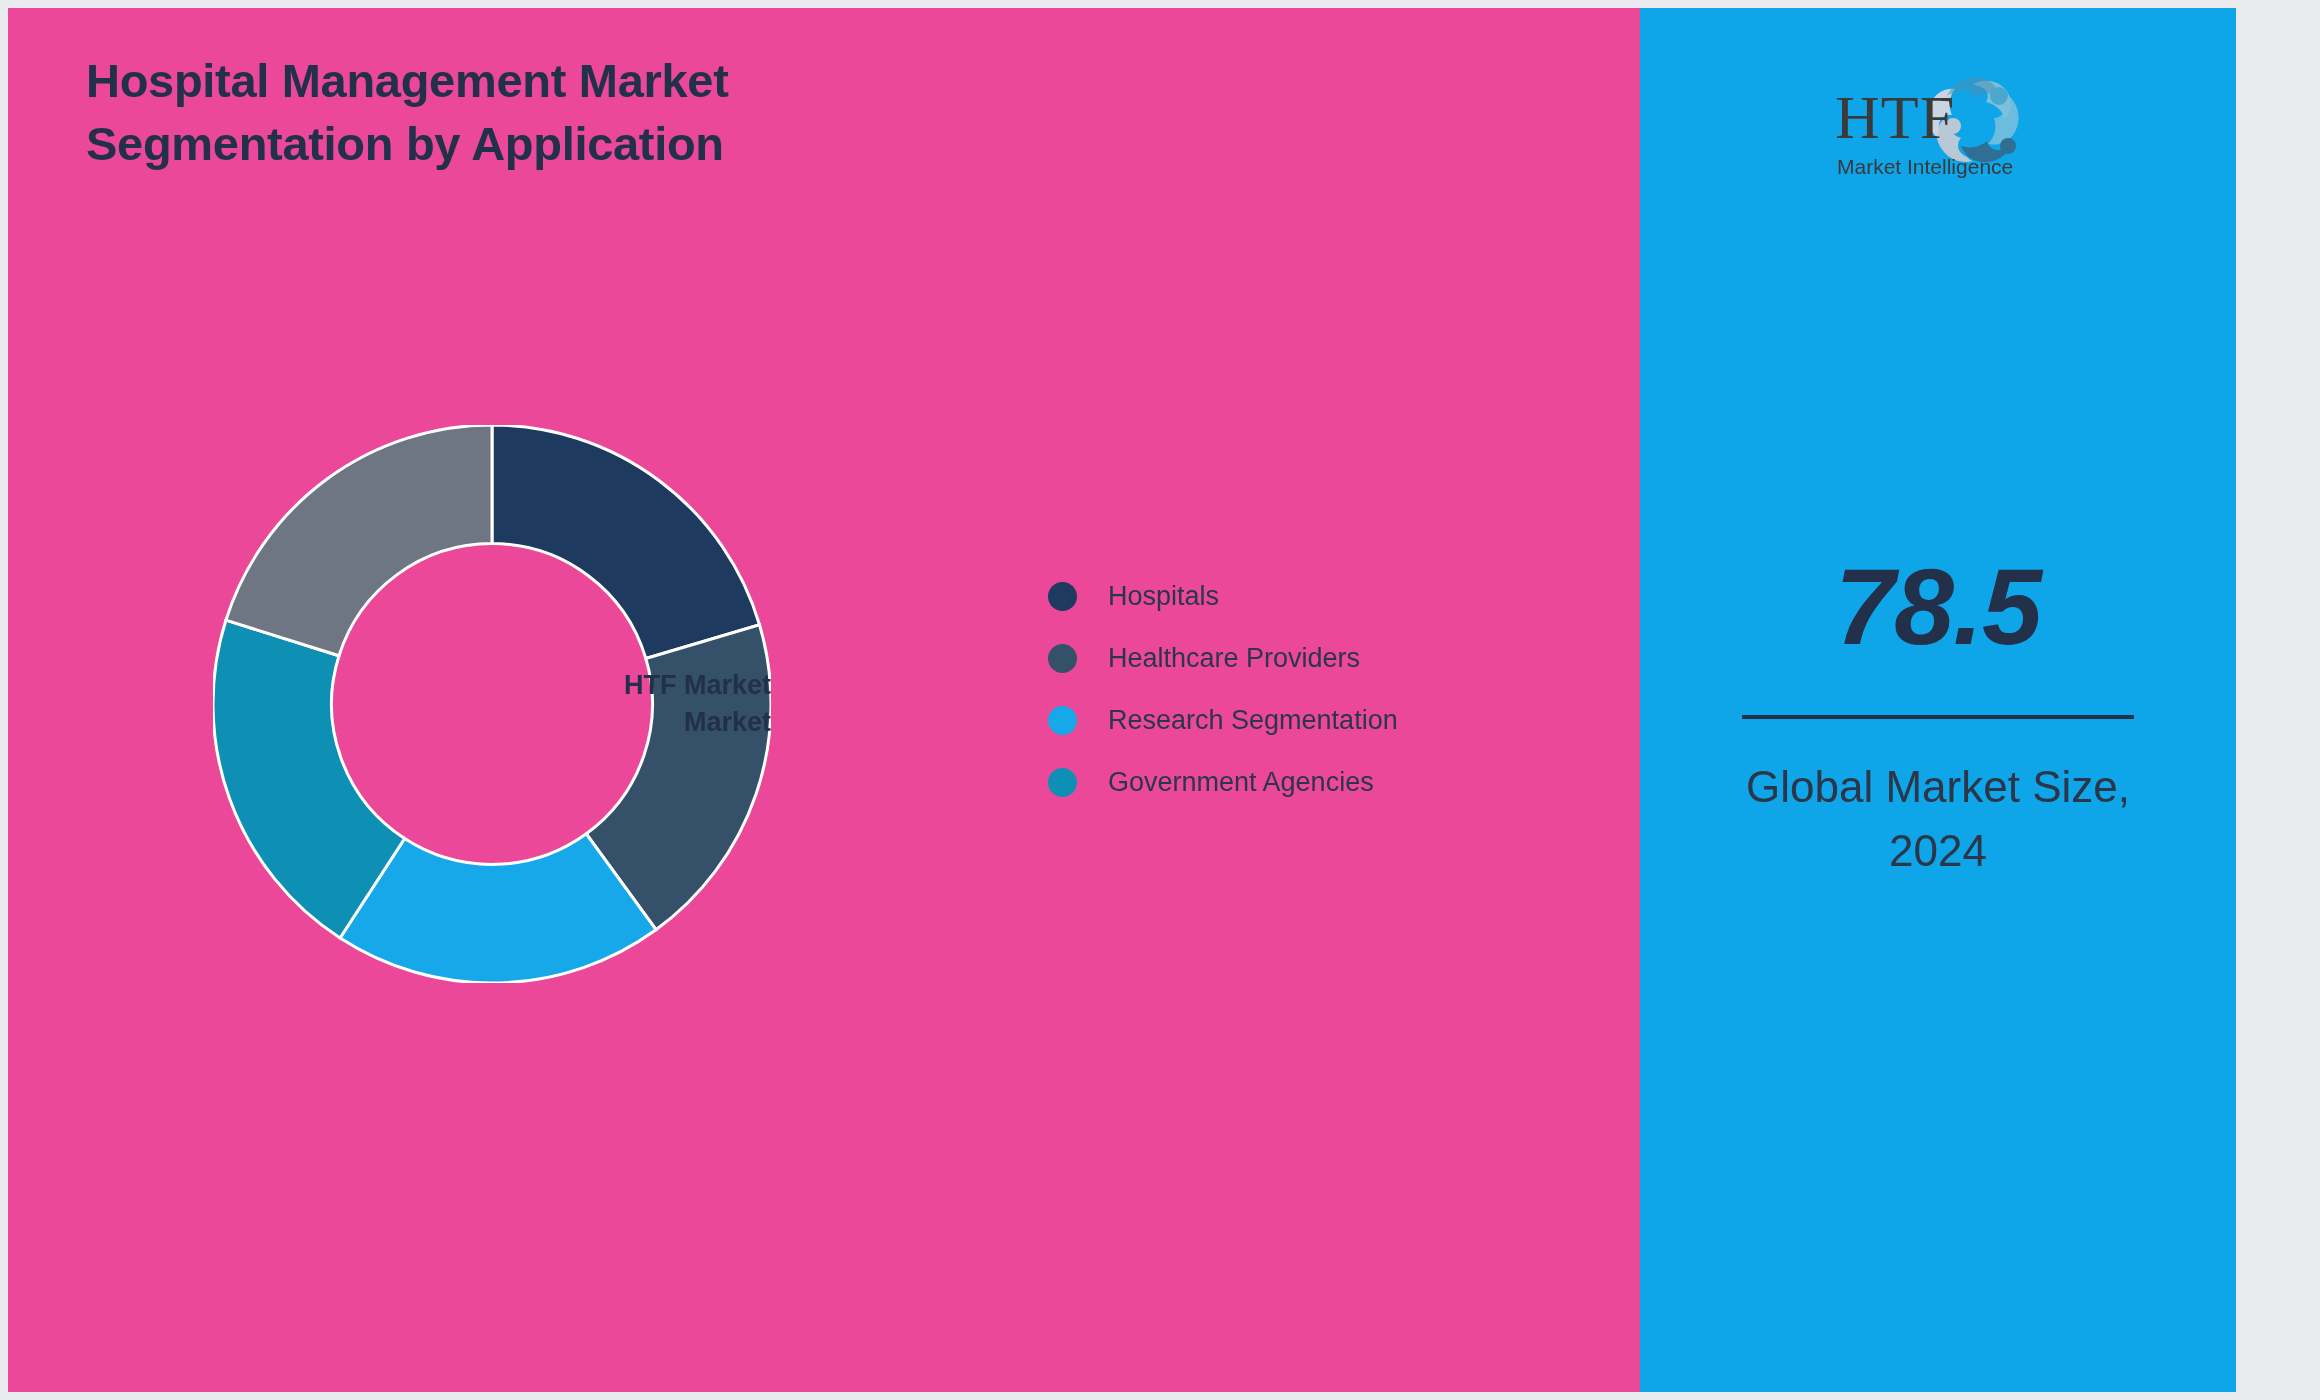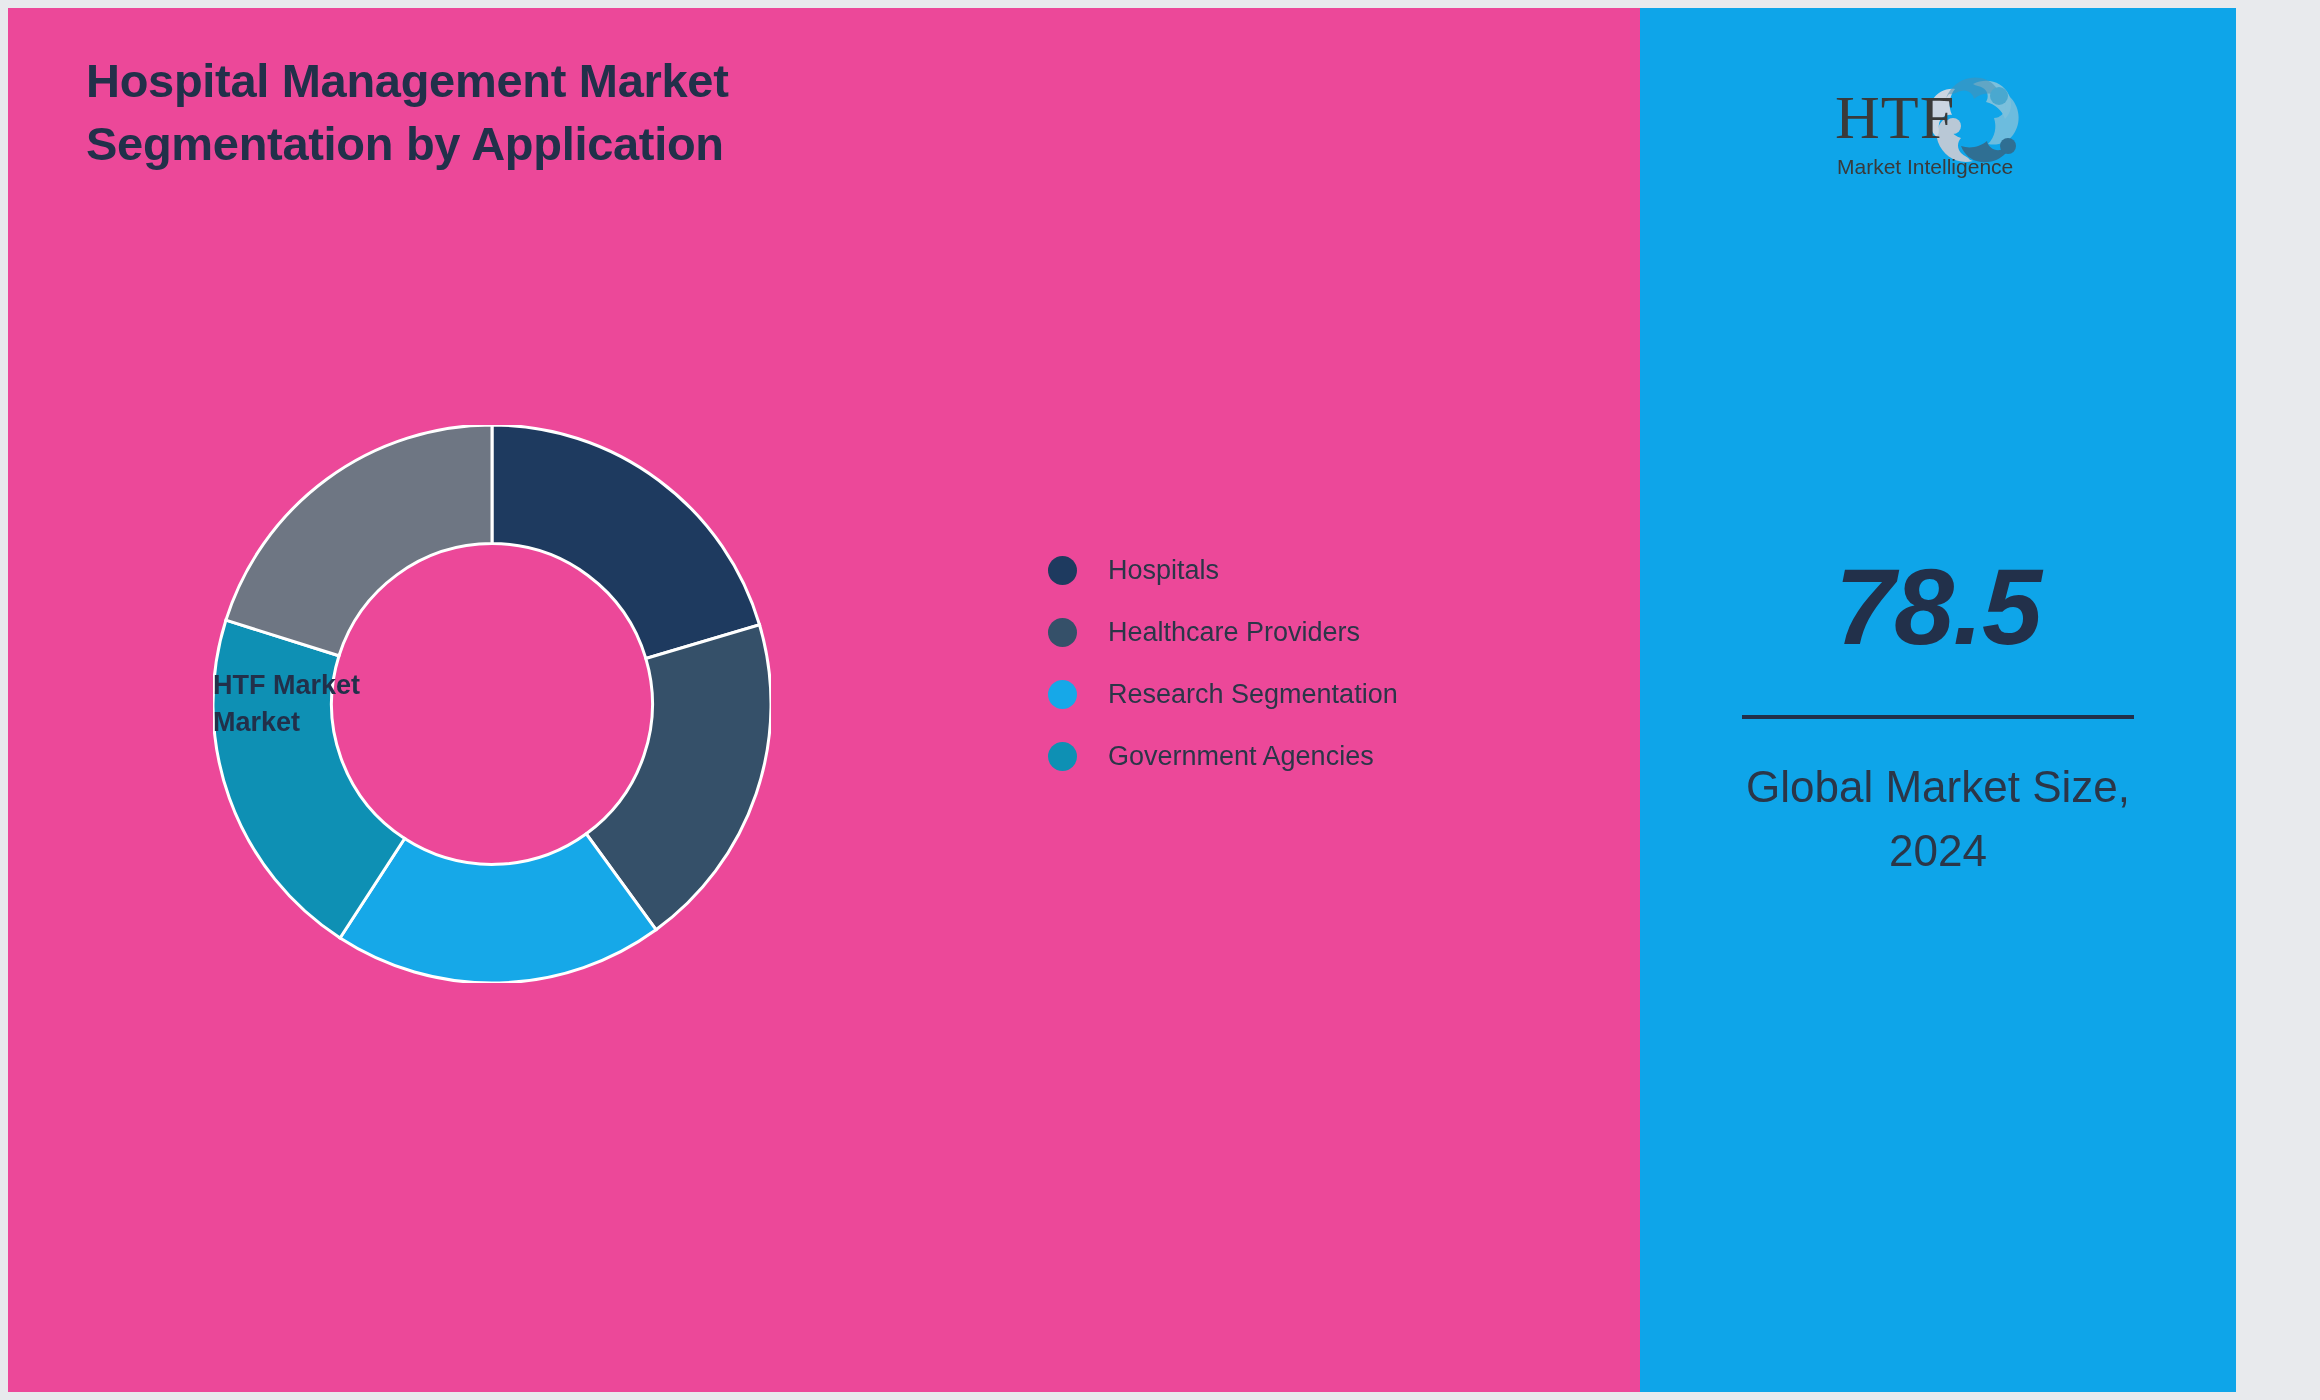--- a/index.html
+++ b/index.html
@@ -38,33 +38,33 @@
     left:205px; top:417px;
     width:558px; height:558px;
   }
   .donut-svg { display:block; width:558px; height:558px; }
   .donut-center-label {
     position:absolute;
     left:0; top:0;
     width:558px; height:558px;
     display:flex;
     flex-direction:column;
-    align-items:flex-start;
+    align-items:flex-end;
     justify-content:center;
     font-size:27px;
     font-weight:bold;
     line-height:1.38;
     color:#22304a;
     text-align:center;
     pointer-events:none;
   }
   
   .legend {
     position:absolute;
-    left:1040px; top:531px;
+    left:1040px; top:557px;
   }
   .legend-item {
     display:flex;
     align-items:center;
     height:62px;
   }
   .legend-swatch {
     width:29px; height:29px;
     border-radius:50%;
     flex:0 0 auto;

